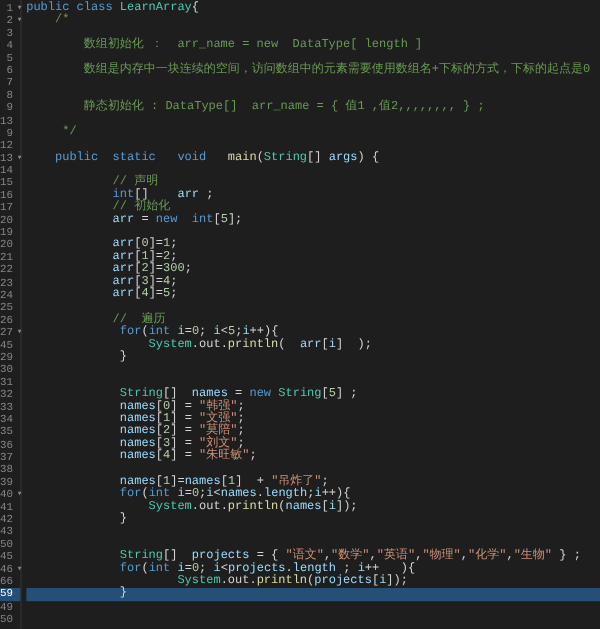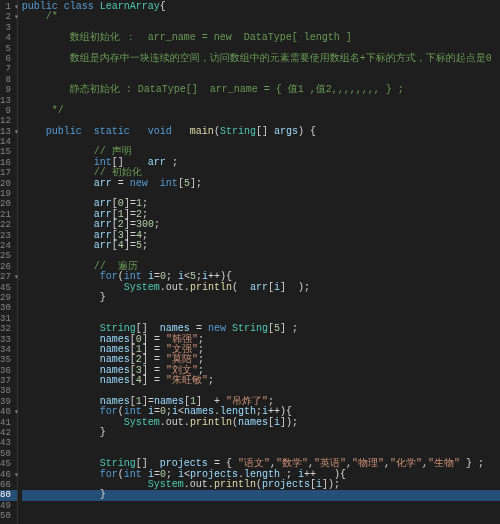--- a/index.html
+++ b/index.html
@@ -66,21 +66,21 @@
       <div class="ln">38</div>
       <div class="ln">39</div>
       <div class="ln">40<span class="fold">▾</span></div>
       <div class="ln">41</div>
       <div class="ln">42</div>
       <div class="ln">43</div>
       <div class="ln">50</div>
       <div class="ln">45</div>
       <div class="ln">46<span class="fold">▾</span></div>
       <div class="ln">66</div>
-      <div class="ln cur">80</div>
+      <div class="ln cur">59</div>
       <div class="ln">49</div>
       <div class="ln">50</div>
     </div>
   <div class="code" id="code">
       <div class="cl"><span class="kw">public class </span><span class="ty">LearnArray</span><span class="pn">{</span></div>
       <div class="cl"><span class="pn">    </span><span class="cm">/*</span></div>
       <div class="cl"><span class="pn">        </span></div>
       <div class="cl"><span class="pn">        </span><span class="cm">数组初始化 ：  arr_name = new  DataType[ length ]</span></div>
       <div class="cl"><span class="pn"></span></div>
       <div class="cl"><span class="pn">        </span><span class="cm">数组是内存中一块连续的空间，访问数组中的元素需要使用数组名+下标的方式，下标的起点是0  终点是length-1,超过下标范围</span></div>

